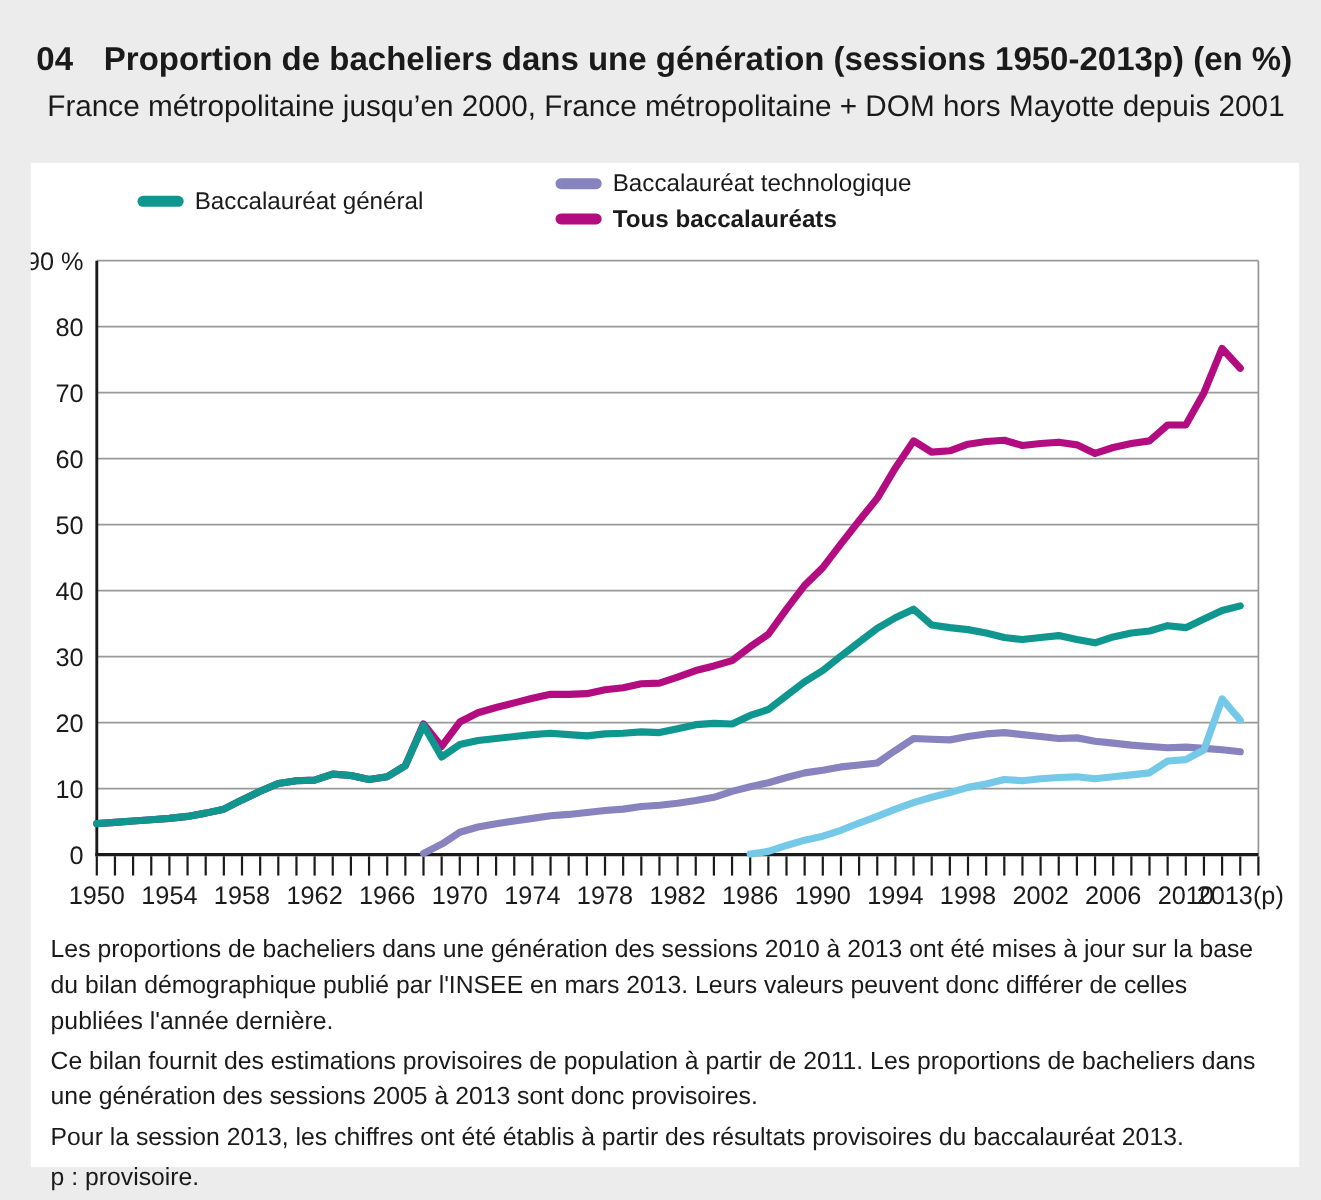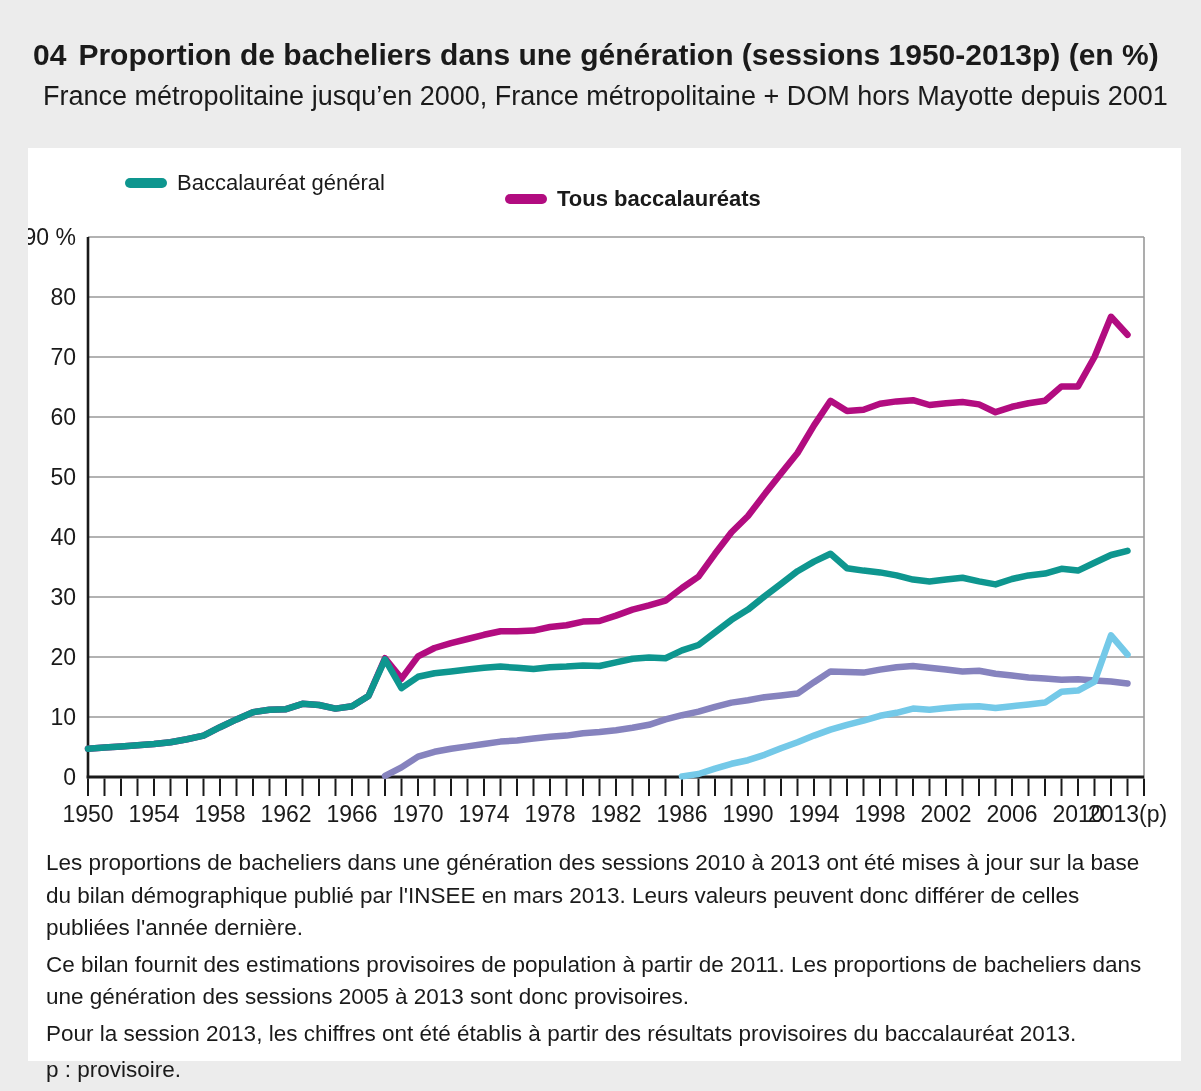--- a/index.html
+++ b/index.html
@@ -1,20 +1,20 @@
 <!DOCTYPE html>
 <html><head>
 <meta charset="utf-8">
 <style>
   html,body{margin:0;padding:0;}
   body{width:1201px;height:1091px;position:relative;background:#ECECEC;
        font-family:"Liberation Sans", sans-serif;color:#1a1a1a;overflow:hidden;}
   .header{position:absolute;top:38px;left:33px;width:1150px;}
   .title-row{font-size:30px;font-weight:bold;letter-spacing:0;}
-  .title-num{display:inline-block;margin-right:12px;}
+  .title-num{display:inline-block;margin-right:28px;}
   .subtitle{font-size:27px;margin-top:9px;margin-left:10px;}
   .panel{position:absolute;left:28px;top:148px;width:1153px;height:913px;background:#FFFFFF;}
   .legend{position:absolute;top:0;left:0;width:100%;height:76px;}
   .legend-item{position:absolute;display:flex;align-items:center;height:30px;}
   .legend-item.p0{left:97px;top:20px;align-items:center;}
   .legend-item.p1{left:477px;top:4px;}
   .legend-item.p2{left:97px;top:36px;}
   .legend-item.p3{left:477px;top:36px;font-weight:bold;}
   .swatch{width:42px;height:10px;border-radius:5px;display:inline-block;}
   .legend-label{font-size:22px;margin-left:10px;}
@@ -35,20 +35,24 @@
   </div>
   <div class="subtitle">France métropolitaine jusqu’en 2000, France métropolitaine + DOM hors Mayotte depuis 2001</div>
 </div>
 
 <div class="panel">
 
   <div class="legend">
     <div class="legend-item p0">
       <span class="swatch" style="background: rgb(14, 150, 143);"></span>
       <span class="legend-label">Baccalauréat général</span>
+    </div>
+    <div class="legend-item p1">
+      <span class="swatch" style="background: rgb(134, 131, 190);"></span>
+      <span class="legend-label">Baccalauréat technologique</span>
     </div>
     <div class="legend-item p3">
       <span class="swatch" style="background: rgb(178, 12, 128);"></span>
       <span class="legend-label">Tous baccalauréats</span>
     </div>
   </div>
 
   <svg class="chart" width="1153" height="605" viewBox="0 0 1153 605">
       <text x="48" y="560" text-anchor="end" font-size="24">0</text>
       <line x1="60" y1="492" x2="1116" y2="492" stroke="#999999" stroke-width="1.6"></line>

